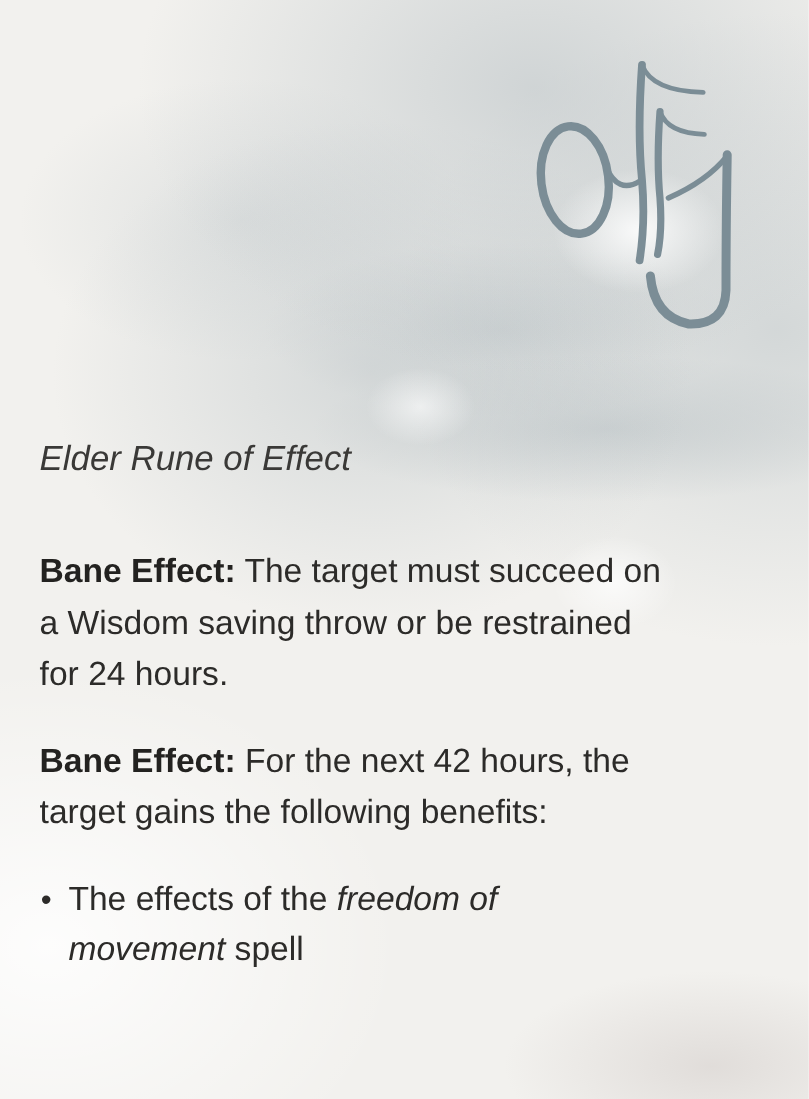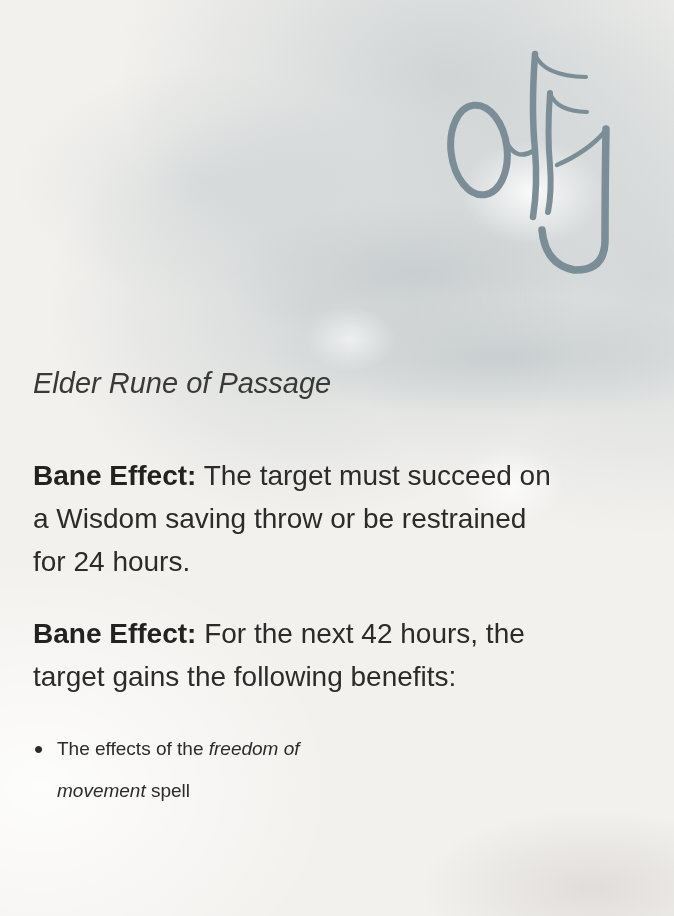--- a/index.html
+++ b/index.html
@@ -77,21 +77,21 @@
   .para-boon { top: 612px; }
 
   .benefits {
     position: absolute;
     left: 33px;
     top: 728px;
     width: 615px;
     margin: 0;
     padding: 0;
     list-style: none;
-    font-size: 19px;
+    font-size: 28px;
     line-height: 42px;
     color: var(--color-body, #2c2b29);
   }
   .benefits li {
     position: relative;
     padding-left: 24px;
     white-space: pre-line;
   }
   .benefits li::before {
     content: "\2022";
@@ -121,21 +121,21 @@
     <path d="M 110 53 Q 107 95 110 125 Q 112 152 108 172" stroke-width="6"></path>
 
     <path d="M 110 53 Q 116 71 147 72" stroke-width="4"></path>
 
     <path d="M 166 90 Q 149 111 117 125" stroke-width="4.5"></path>
 
     <path d="M 166 89 Q 165 150 165 202 Q 164 231 134 230 Q 105 224 102 190" stroke-width="7.5"></path>
   </svg>
 
 
-  <div class="subtitle">Elder Rune of Passage</div>
+  <div class="subtitle">Elder Rune of Effect</div>
 
   <p class="para para-bane"><strong>Bane Effect:</strong><span> The target must succeed on
 a Wisdom saving throw or be restrained
 for 24 hours.</span></p>
 
   <p class="para para-boon"><strong>Bane Effect:</strong><span> For the next 42 hours, the
 target gains the following benefits:</span></p>
 
   <ul class="benefits">
     <li><span>The effects of the </span><em>freedom of

